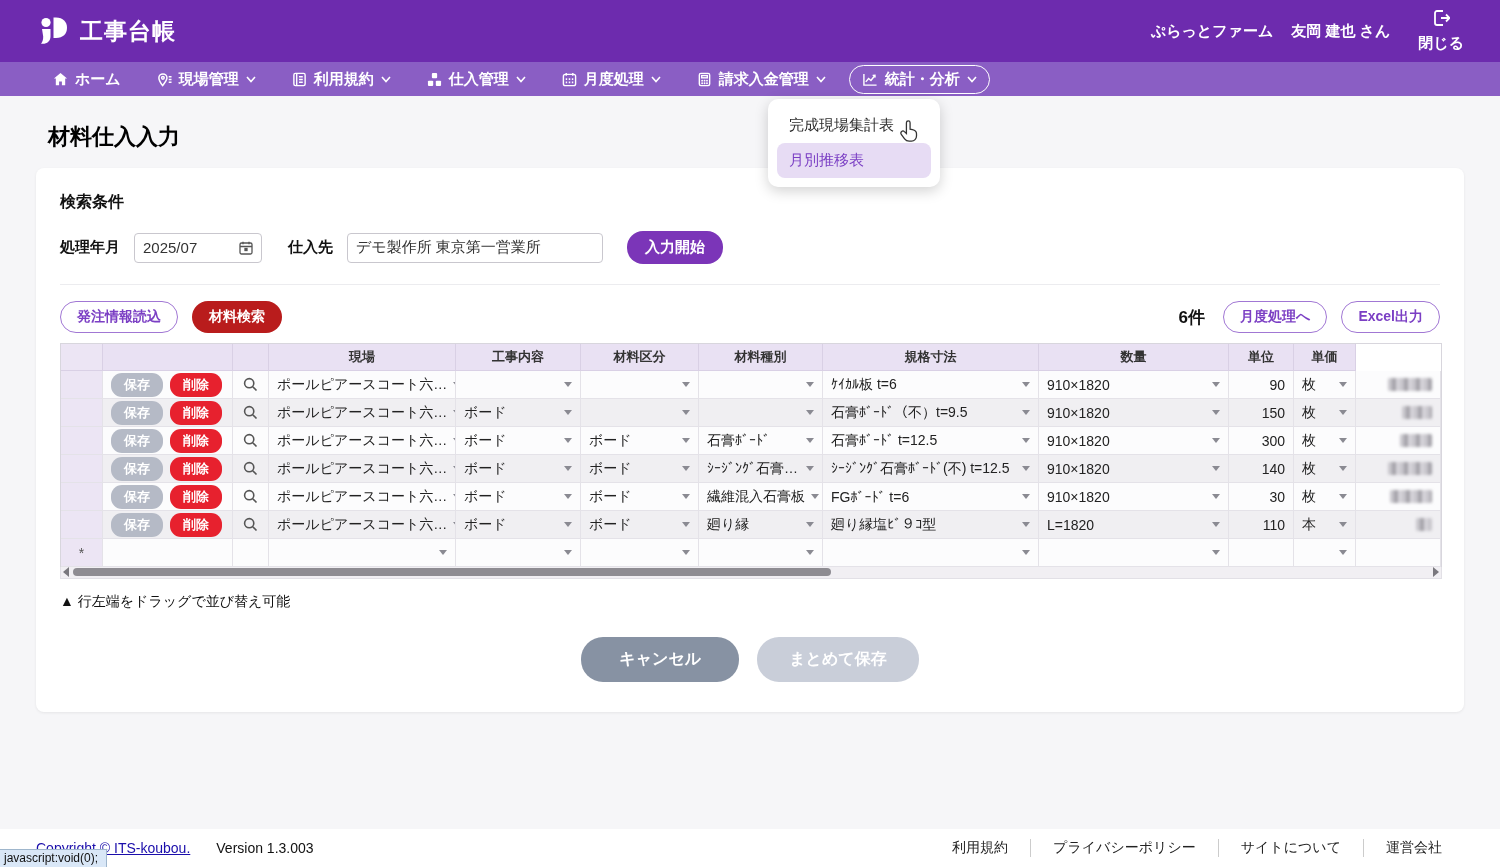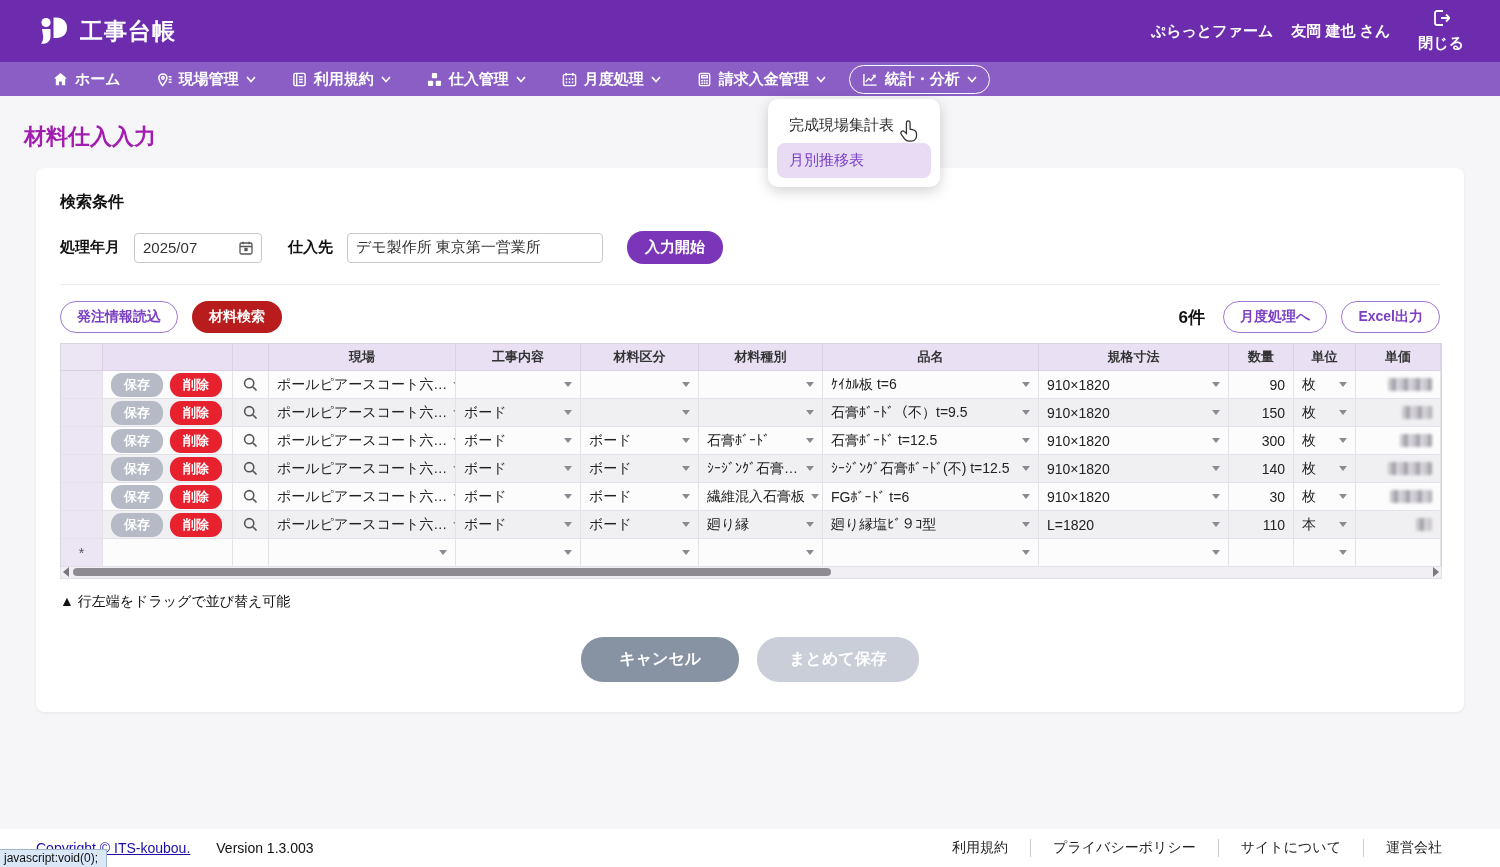--- a/index.html
+++ b/index.html
@@ -34,21 +34,21 @@
   
   .nav-dropdown {
     position:absolute; left:768px; top:99px; width:172px; background:#fff;
     border-radius:10px; box-shadow:0 4px 14px rgba(0,0,0,.18); padding:9px;
     z-index:50; font-size:15px;
   }
   .dd-item { padding:8px 12px; border-radius:8px; cursor:pointer; color:#2b2b2b; position:relative; }
   .dd-item.highlight { background:#e7dcf4; color:#7b3fc4; }
   .hand-cursor { position:absolute; right:18px; top:20px; width:22px; height:24px; }
   
-  .page-title { font-size:22px; font-weight:700; color:#a21caf; margin:26px 0 16px 24px; }
+  .page-title { font-size:22px; font-weight:700; color:#000000; margin:26px 0 16px 48px; }
   .card {
     background:#fff; border-radius:8px; margin:0 36px; padding:20px 24px 26px 24px;
     box-shadow:0 1px 3px rgba(0,0,0,.07); position:relative;
   }
   .search-heading { font-size:16px; font-weight:700; margin:4px 0 18px 0; color:#111; }
   .search-row { display:flex; align-items:center; gap:14px; padding-bottom:20px; border-bottom:1px solid #ececef; }
   .field-label { font-size:15px; font-weight:700; color:#111; }
   .input-box {
     height:30px; border:1px solid #c9c7ce; border-radius:4px; background:#fff;
     font-size:15px; color:#333; padding:0 8px; display:flex; align-items:center;
@@ -258,21 +258,20 @@
 
   <div class="tbl">
     <div class="tr">
       <div class="th handle-cell"></div>
       <div class="th"></div>
       <div class="th"></div>
       <div class="th">現場</div>
       <div class="th">工事内容</div>
       <div class="th">材料区分</div>
       <div class="th">材料種別</div>
-      <div class="th">品名</div>
       <div class="th">規格寸法</div>
       <div class="th">数量</div>
       <div class="th">単位</div>
       <div class="th">単価</div>
     </div>
 
     <div class="tr odd">
       <div class="td handle-cell"></div>
       <div class="td">
         <button class="pill-btn save-pill">保存</button>

